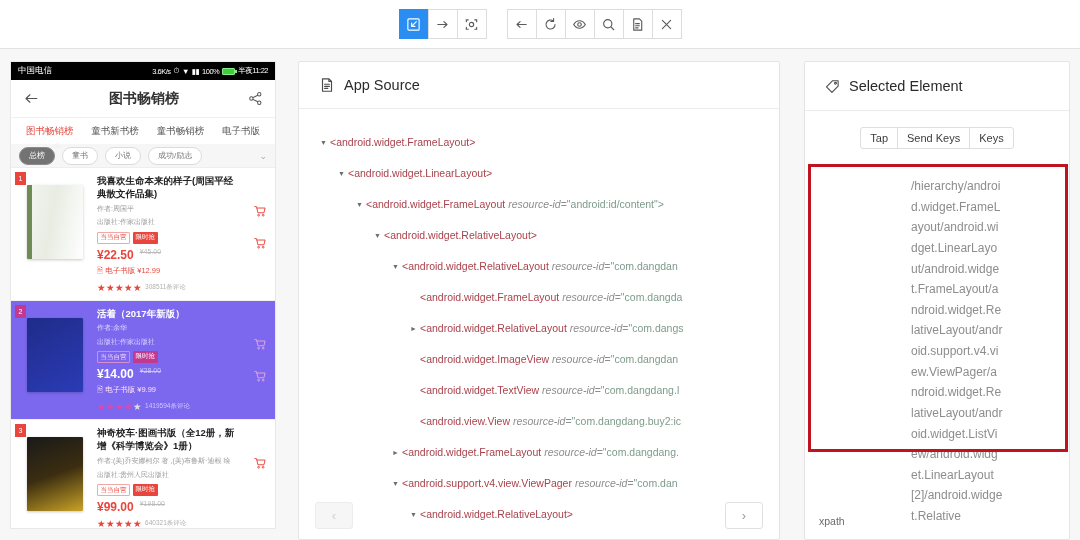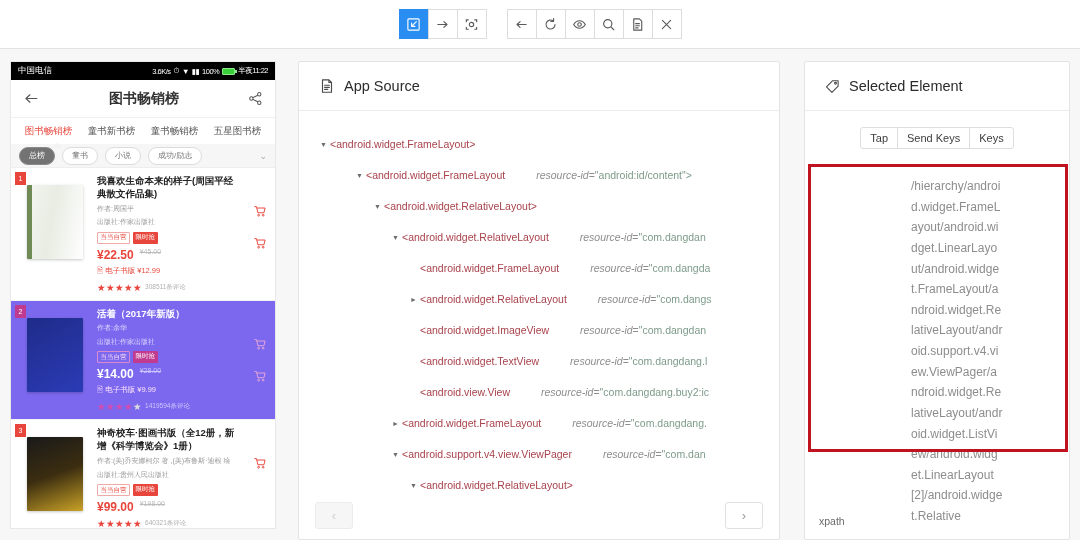--- a/index.html
+++ b/index.html
@@ -184,21 +184,21 @@
     display: flex; align-items: center;
     font-size: 10.5px; line-height: 1;
     white-space: nowrap; height: 31px;
   }
   .t-arrow {
     width: 13px; flex: 0 0 auto; color: #6d6d6d; font-size: 7px;
     display: flex; align-items: center; justify-content: center;
   }
   .t-arrow.right { font-size: 7px; }
   .t-tag { color: #a8424b; }
-  .t-attr { color: #8d8d8d; font-style: italic; margin-left: 28px; }
+  .t-attr { color: #8d8d8d; font-style: italic; }
   .t-eq { color: #8d8d8d; }
   .t-val { color: #7d9b8a; }
   .tree-nav {
     position: absolute; bottom: 10px; left: 0; right: 0;
     display: flex; justify-content: space-between; padding: 0 16px;
   }
   .nav-btn {
     width: 38px; height: 27px; border: 1px solid #e0e0e0; border-radius: 3px;
     background: #fff; display: flex; align-items: center; justify-content: center;
     color: #9b9b9b; font-size: 13px;
@@ -332,21 +332,21 @@
             <circle cx="12" cy="12.5" r="1.8"></circle>
           <path d="M10.4 4.5 L5.2 7.1 M5.2 8.9 L10.4 11.5"></path>
         </svg>
       </span>
     </div>
 
     <div class="tabs">
       <span class="tab active">图书畅销榜</span>
       <span class="tab">童书新书榜</span>
       <span class="tab">童书畅销榜</span>
-      <span class="tab">五星图书榜</span>
+      <span class="tab">电子书版</span>
       <span class="tab-caret"></span>
     </div>
 
     <div class="pills">
       <span class="pill active">总榜</span>
       <span class="pill">童书</span>
       <span class="pill">小说</span>
       <span class="pill">成功/励志</span>
       <span class="pill-chev">⌄</span>
     </div>
@@ -481,20 +481,24 @@
         </svg>
       </span>
       <span class="panel-title">App Source</span>
     </div>
     <div class="tree">
       <div id="tree-rows">
           <div class="t-node" style="padding-left: 18px;">
             <span class="t-arrow">▼</span>
             <span class="t-tag">&lt;android.widget.FrameLayout&gt;</span>
           </div>
+          <div class="t-node" style="padding-left: 36px;">
+            <span class="t-arrow">▼</span>
+            <span class="t-tag">&lt;android.widget.LinearLayout&gt;</span>
+          </div>
           <div class="t-node" style="padding-left: 54px;">
             <span class="t-arrow">▼</span>
             <span class="t-tag">&lt;android.widget.FrameLayout</span>
             <span>&nbsp;</span>
             <span class="t-attr">resource-id</span>
             <span class="t-eq">=</span>
             <span class="t-val">"android:id/content"&gt;</span>
           </div>
           <div class="t-node" style="padding-left: 72px;">
             <span class="t-arrow">▼</span>

